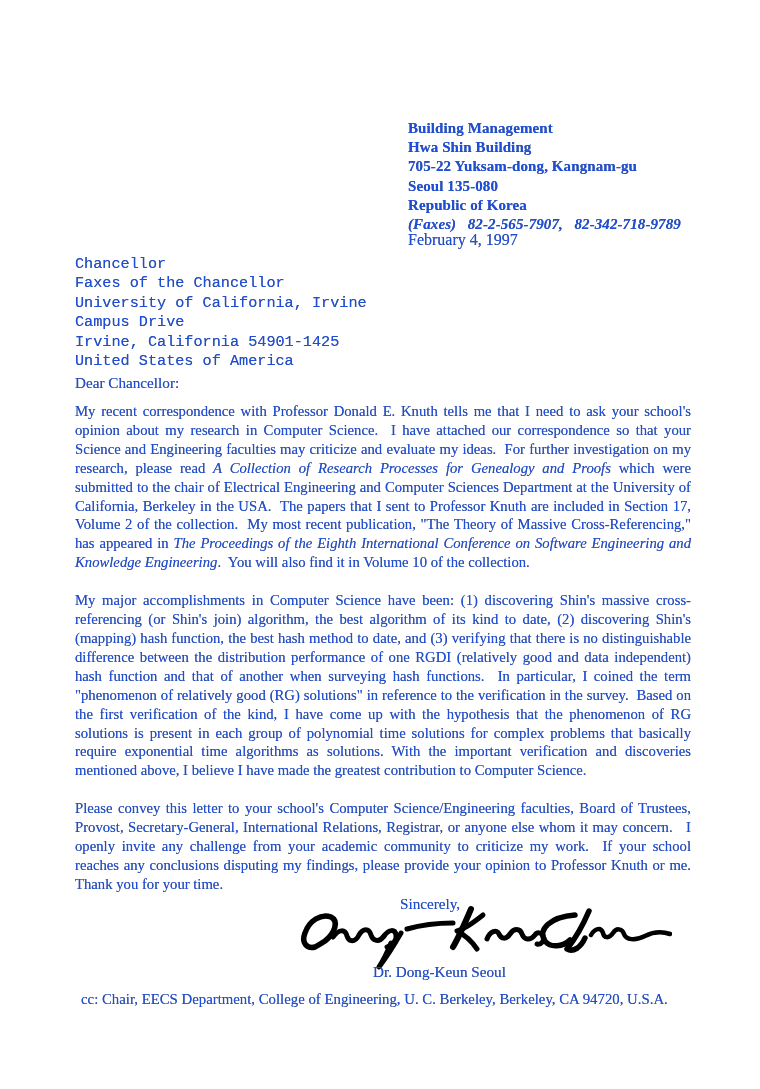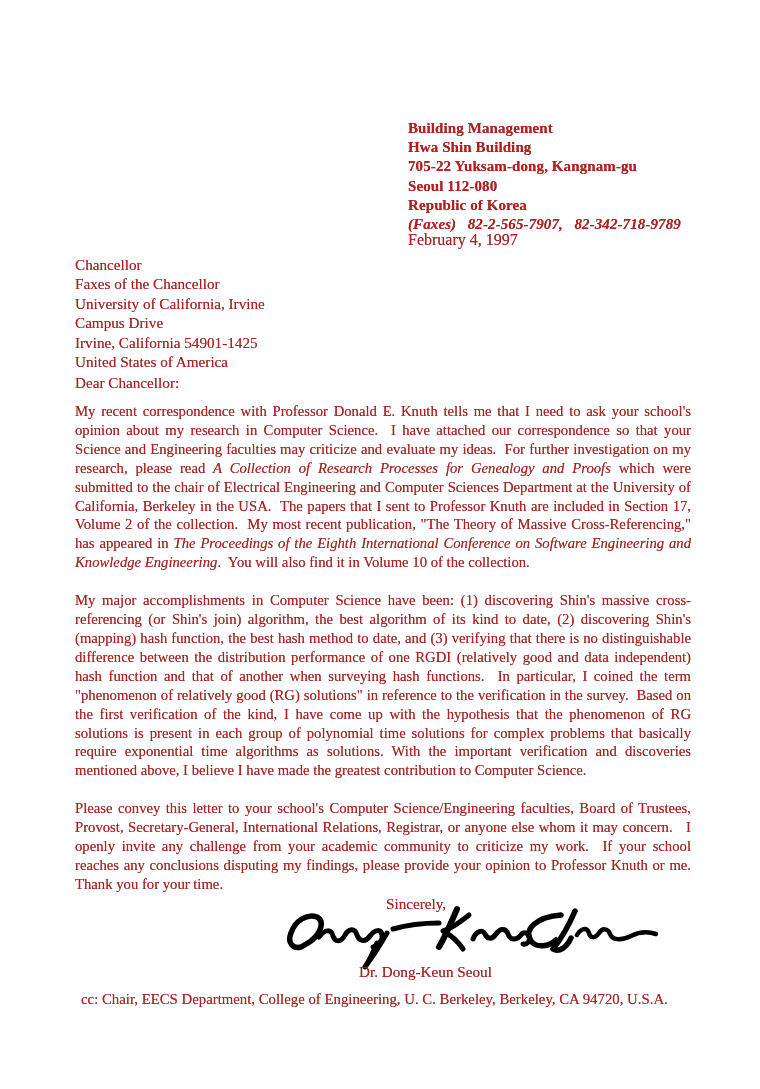--- a/index.html
+++ b/index.html
@@ -1,47 +1,47 @@
 <!DOCTYPE html>
 <html><head>
 <meta charset="utf-8">
 <style>
   html,body{margin:0;padding:0;background:#e8e8e8;}
   .page{
     position:relative;width:760px;height:1089px;background:#ffffff;
-    font-family:"Liberation Serif","DejaVu Serif",serif;color:#b91c1c;
+    font-family:"Liberation Serif","DejaVu Serif",serif;color:#1d4ed8;
     overflow:hidden;text-shadow:0 0 .5px rgba(20,20,20,.55);
   }
   .abs{position:absolute;}
   .sender{left:408px;top:119px;font-weight:bold;font-size:15px;line-height:19.2px;letter-spacing:.1px;}
   .sender .fax{font-style:italic;white-space:pre-wrap;}
   .date{left:408px;top:231px;font-size:16px;}
-  .recipient{left:75px;top:255px;font-size:15.2px;line-height:19.4px;}
+  .recipient{left:75px;top:255px;font-size:15.2px;line-height:19.4px;font-family:Liberation Mono, monospace;}
   .salutation{left:75px;top:374px;font-size:15.2px;text-align:center;}
   .body{left:75px;top:402px;width:616px;font-size:14.7px;line-height:18.9px;}
   .para{margin:0 0 19px 0;text-align:justify;white-space:pre-wrap;}
   .para:last-child{margin-bottom:0;}
   .para em{}
-  .closing{left:73px;top:889px;width:616px;height:100px;}
+  .closing{left:87px;top:889px;width:616px;height:100px;}
   .valediction{position:absolute;left:313px;top:6px;font-size:15.2px;}
   .signature{position:absolute;left:200px;top:14px;}
   .signature path{fill:none;stroke:#000;stroke-linecap:round;stroke-linejoin:round;}
   .typed-name{position:absolute;left:286px;top:74px;font-size:15.2px;}
   .cc{left:81px;top:991px;font-size:14.8px;}
 </style>
 </head>
 <body>
 
 <div class="page">
 
   <div class="abs sender">
     <div>Building Management</div>
     <div>Hwa Shin Building</div>
     <div>705-22 Yuksam-dong, Kangnam-gu</div>
-    <div>Seoul 112-080</div>
+    <div>Seoul 135-080</div>
     <div>Republic of Korea</div>
     <div class="fax">(Faxes)   82-2-565-7907,   82-342-718-9789</div>
   </div>
 
   <div class="abs date">February 4, 1997</div>
 
   <div class="abs recipient">
     <div>Chancellor</div>
     <div>Faxes of the Chancellor</div>
     <div>University of California, Irvine</div>

